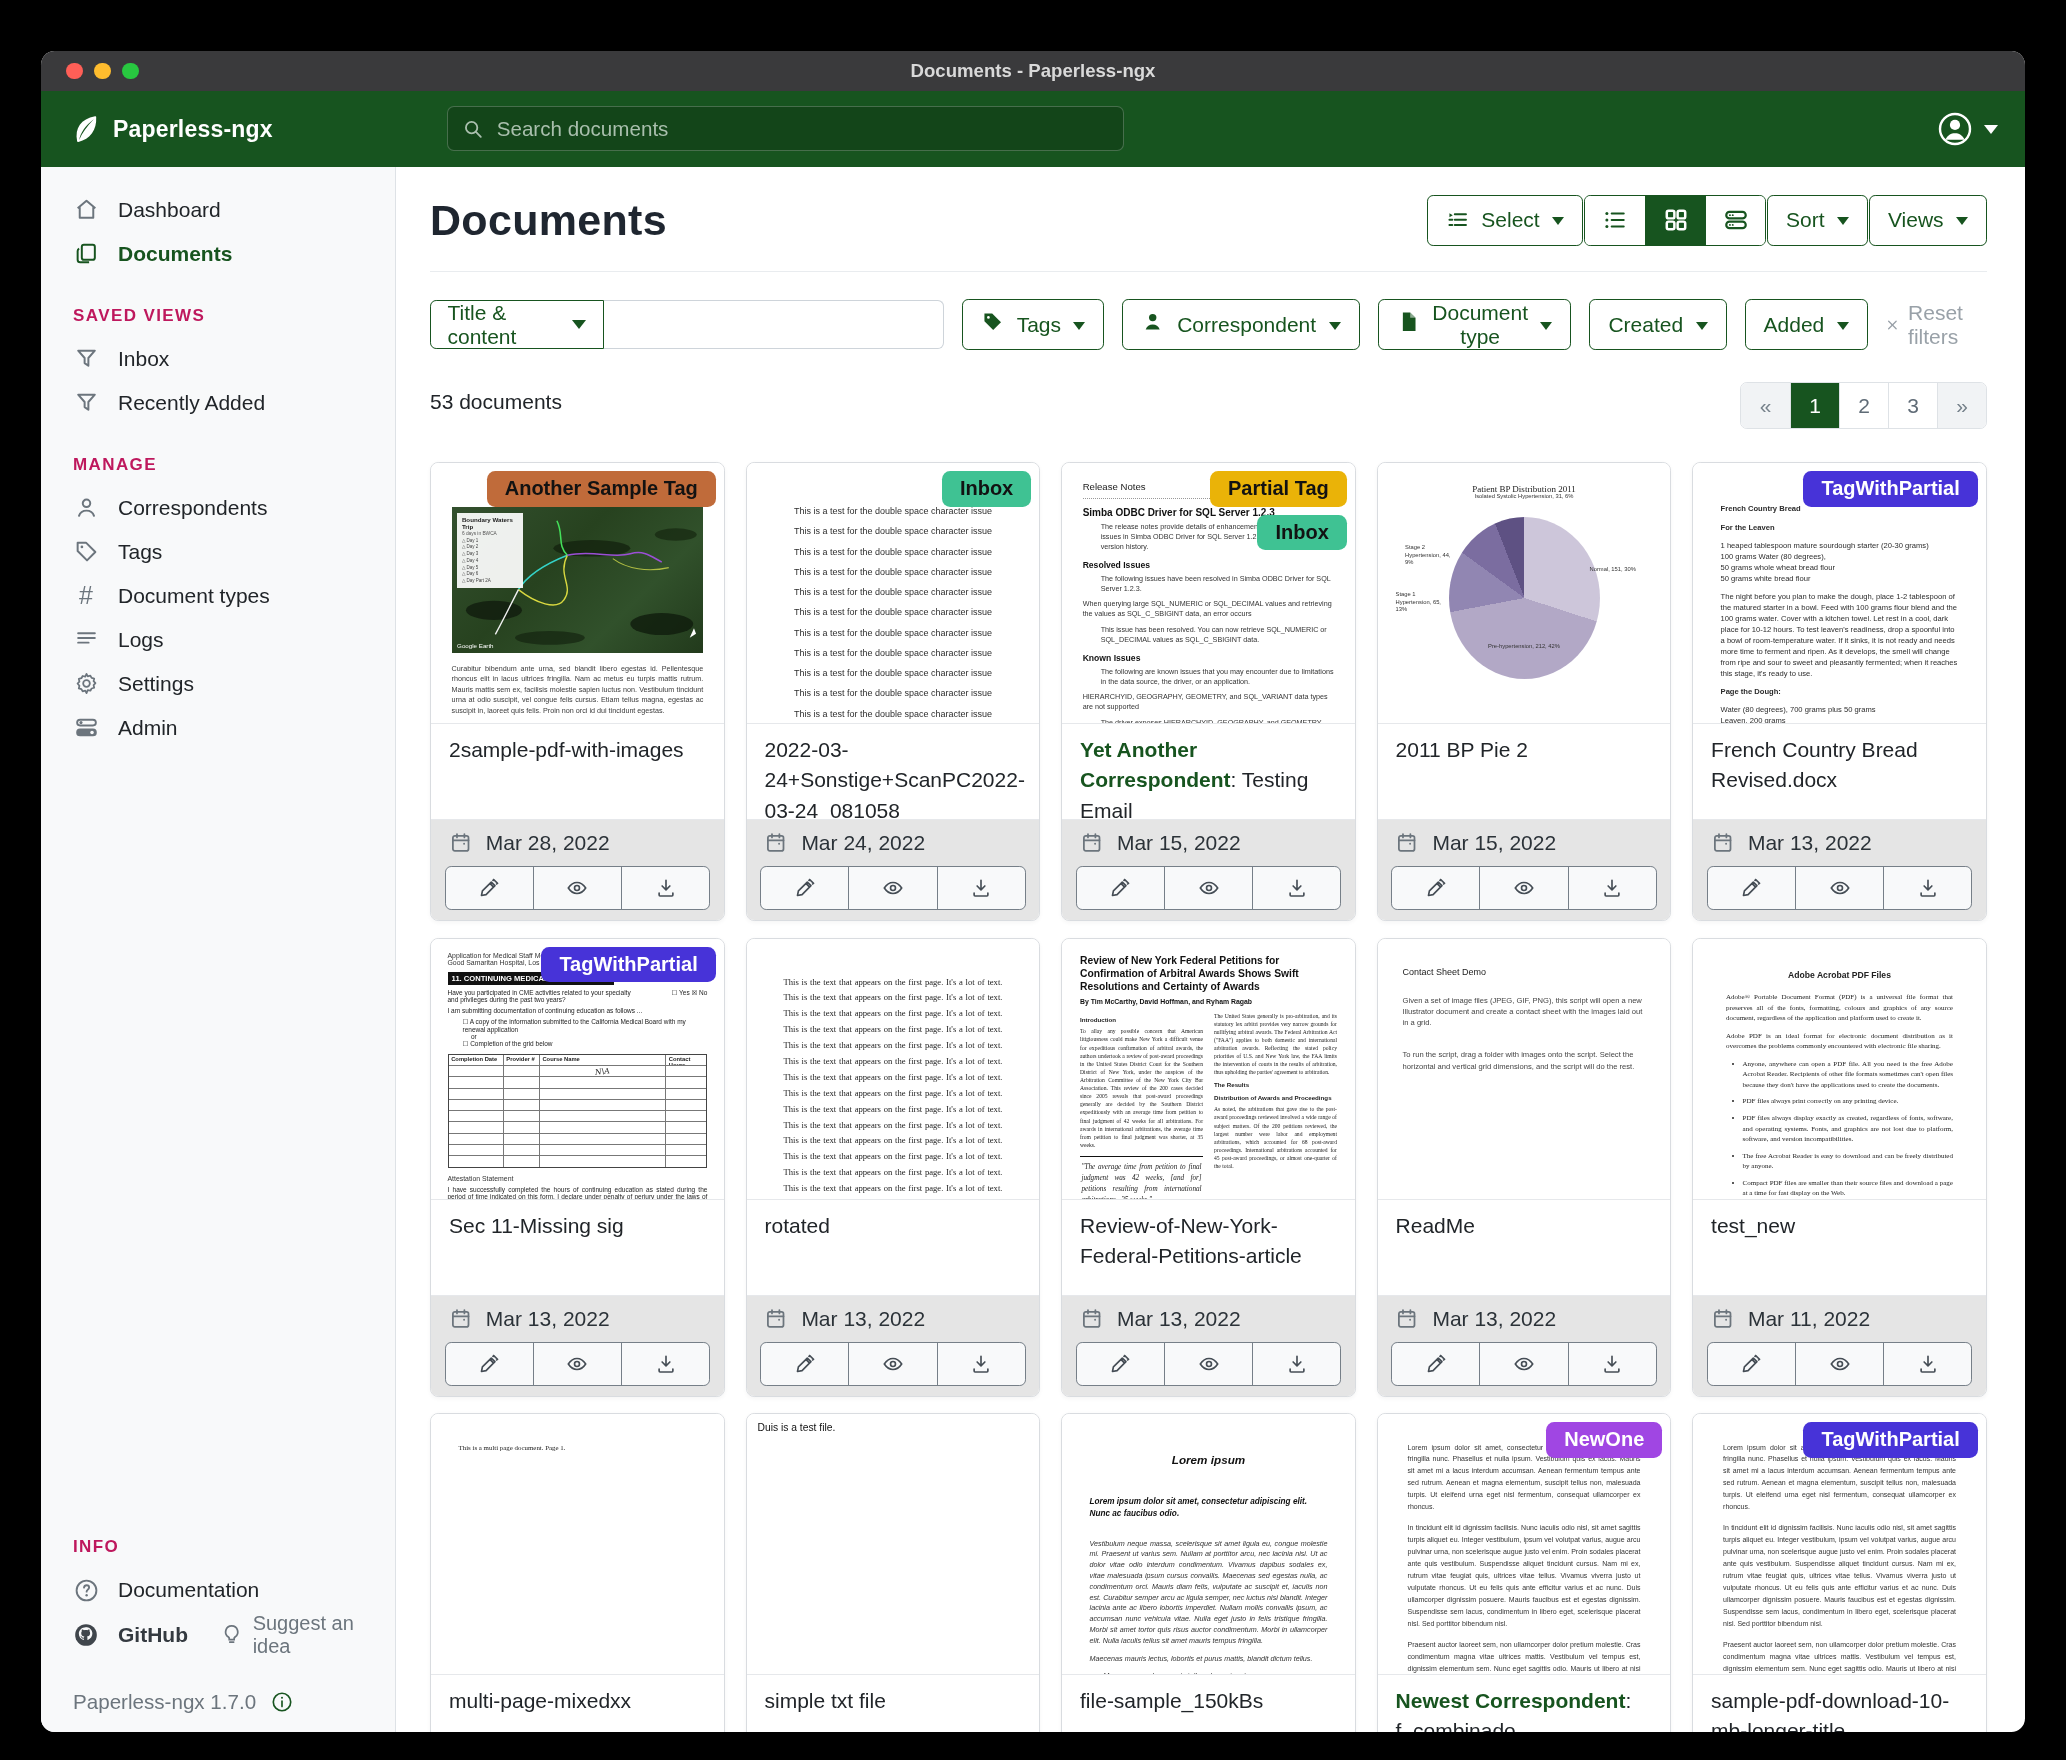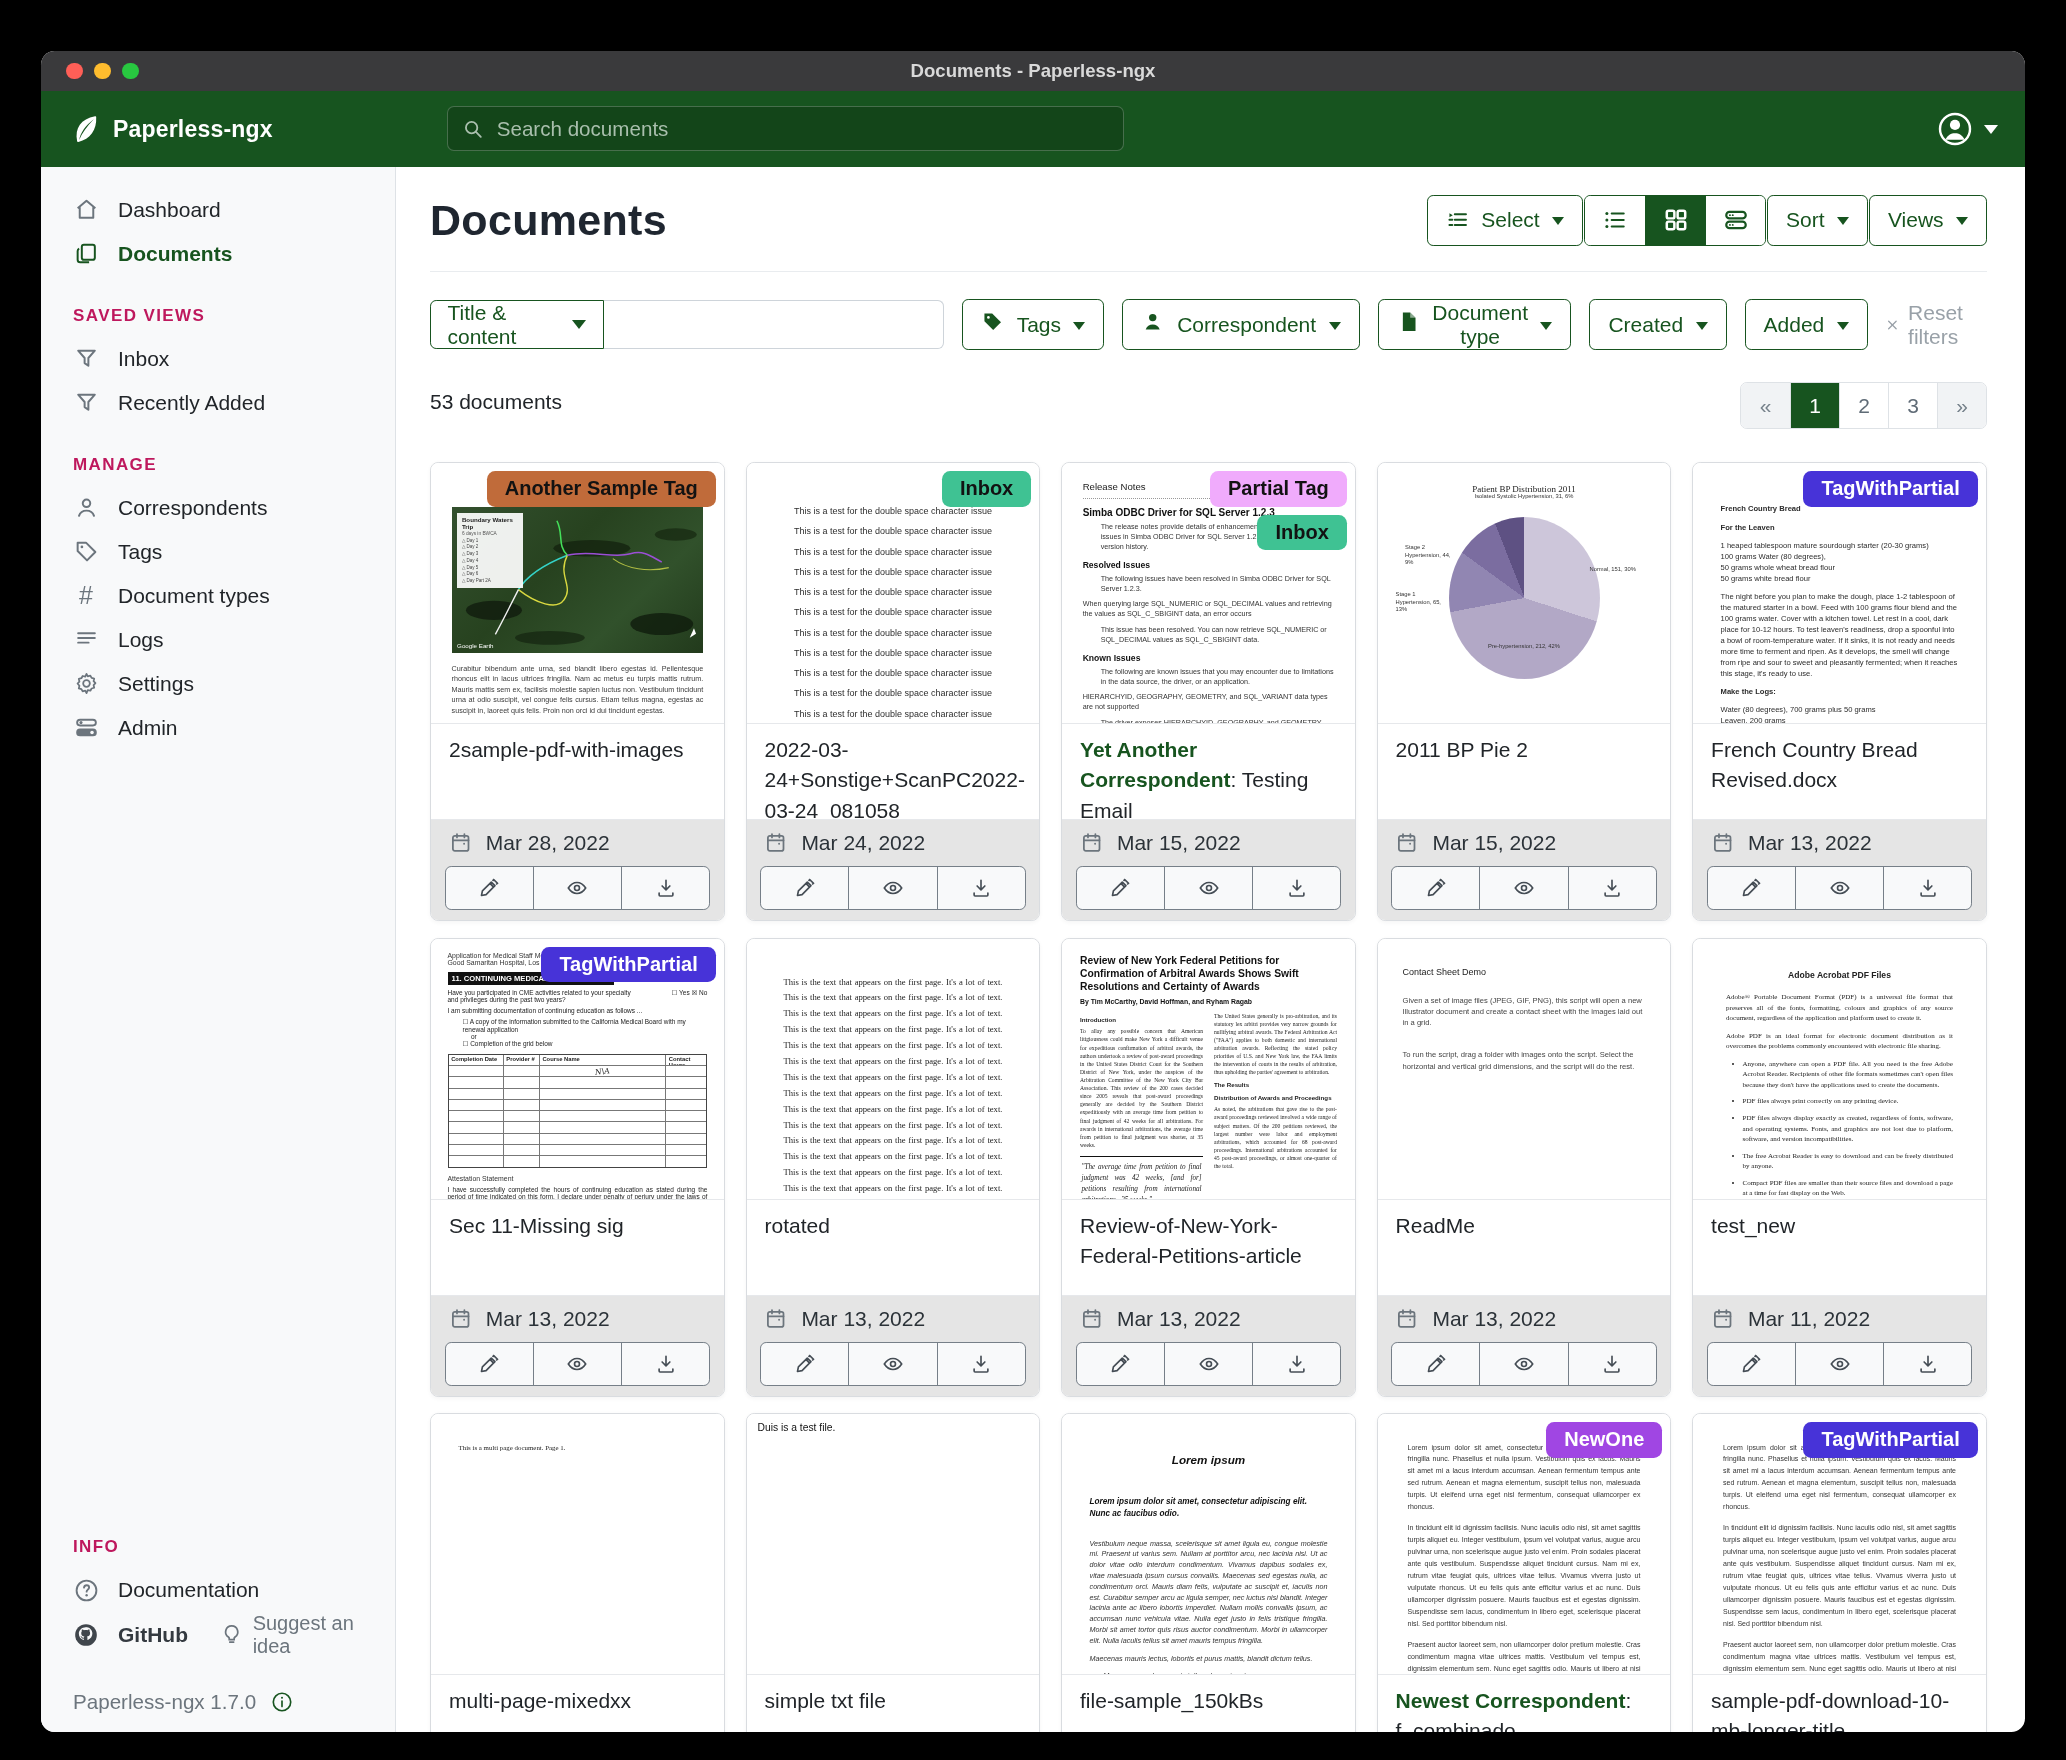--- a/index.html
+++ b/index.html
@@ -581,21 +581,21 @@
                 <p class="ind">The following issues have been resolved in Simba ODBC Driver for SQL Server 1.2.3.</p>
                 <p>When querying large SQL_NUMERIC or SQL_DECIMAL values and retrieving the values as SQL_C_SBIGINT data, an error occurs</p>
                 <p class="ind">This issue has been resolved. You can now retrieve SQL_NUMERIC or SQL_DECIMAL values as SQL_C_SBIGINT data.</p>
                 <div class="rh3">Known Issues</div>
                 <p class="ind">The following are known issues that you may encounter due to limitations in the data source, the driver, or an application.</p>
                 <p>HIERARCHYID, GEOGRAPHY, GEOMETRY, and SQL_VARIANT data types are not supported</p>
                 <p class="ind">The driver exposes HIERARCHYID, GEOGRAPHY, and GEOMETRY data types as SQL data type -151, and exposes the SQL_VARIANT data type as SQL data type -150.</p>
               </div>
             </div>
             <div class="tagcol">
-              <span class="tagbadge" style="background: #f0abfc; color: rgb(18, 18, 18);">Partial Tag</span>
+              <span class="tagbadge" style="background: #eab308; color: rgb(18, 18, 18);">Partial Tag</span>
               <span class="tagbadge" style="background: rgb(63, 194, 147); color: rgb(18, 18, 18);">Inbox</span>
             </div>
             <div class="card-title"><span class="corr">Yet Another Correspondent</span>: Testing Email</div>
             <div class="card-footer">
               <div class="daterow">
                 <span class="nico"><svg viewBox="0 0 24 24" width="23.4" height="23.4" fill="none" stroke="currentColor" stroke-width="1.8">
                     <rect x="4" y="5" width="16" height="15.5" rx="2"></rect>
                     <path d="M4 9.5h16M8.2 3.2v3.4M15.8 3.2v3.4" stroke-linecap="round"></path>
                     <circle cx="15.5" cy="13" r="1" fill="currentColor" stroke="none"></circle>
                   </svg></span>
@@ -667,21 +667,21 @@
               </div>
             </div>
           </div>
           <div class="card">
             <div class="thumb">
               <div class="recipe">
                 <div class="rt" style="margin-bottom: 8.2px;">French Country Bread</div>
                 <p><span class="rt">For the Leaven </span></p>
                 <p>1 heaped tablespoon mature sourdough starter (20-30 grams)<br>100 grams Water (80 degrees),<br>50 grams whole wheat bread flour<br>50 grams white bread flour</p>
                 <p>The night before you plan to make the dough, place 1-2 tablespoon of the matured starter in a bowl. Feed with 100 grams flour blend and the 100 grams water. Cover with a kitchen towel. Let rest in a cool, dark place for 10-12 hours. To test leaven's readiness, drop a spoonful into a bowl of room-temperature water. If it sinks, it is not ready and needs more time to ferment and ripen. As it develops, the smell will change from ripe and sour to sweet and pleasantly fermented; when it reaches this stage, it's ready to use.</p>
-                <p><span class="rt">Make the Logs: </span></p>
+                <p><span class="rt">Page the Dough: </span></p>
                 <p>Water (80 degrees), 700 grams plus 50 grams<br>Leaven, 200 grams<br>White bread flour, 700 grams<br>Whole-wheat flour, 300 grams<br>Salt, 20 grams</p>
               </div>
             </div>
             <div class="tagcol">
               <span class="tagbadge" style="background: rgb(71, 51, 216); color: rgb(255, 255, 255);">TagWithPartial</span>
             </div>
             <div class="card-title">French Country Bread Revised.docx</div>
             <div class="card-footer">
               <div class="daterow">
                 <span class="nico"><svg viewBox="0 0 24 24" width="23.4" height="23.4" fill="none" stroke="currentColor" stroke-width="1.8">

